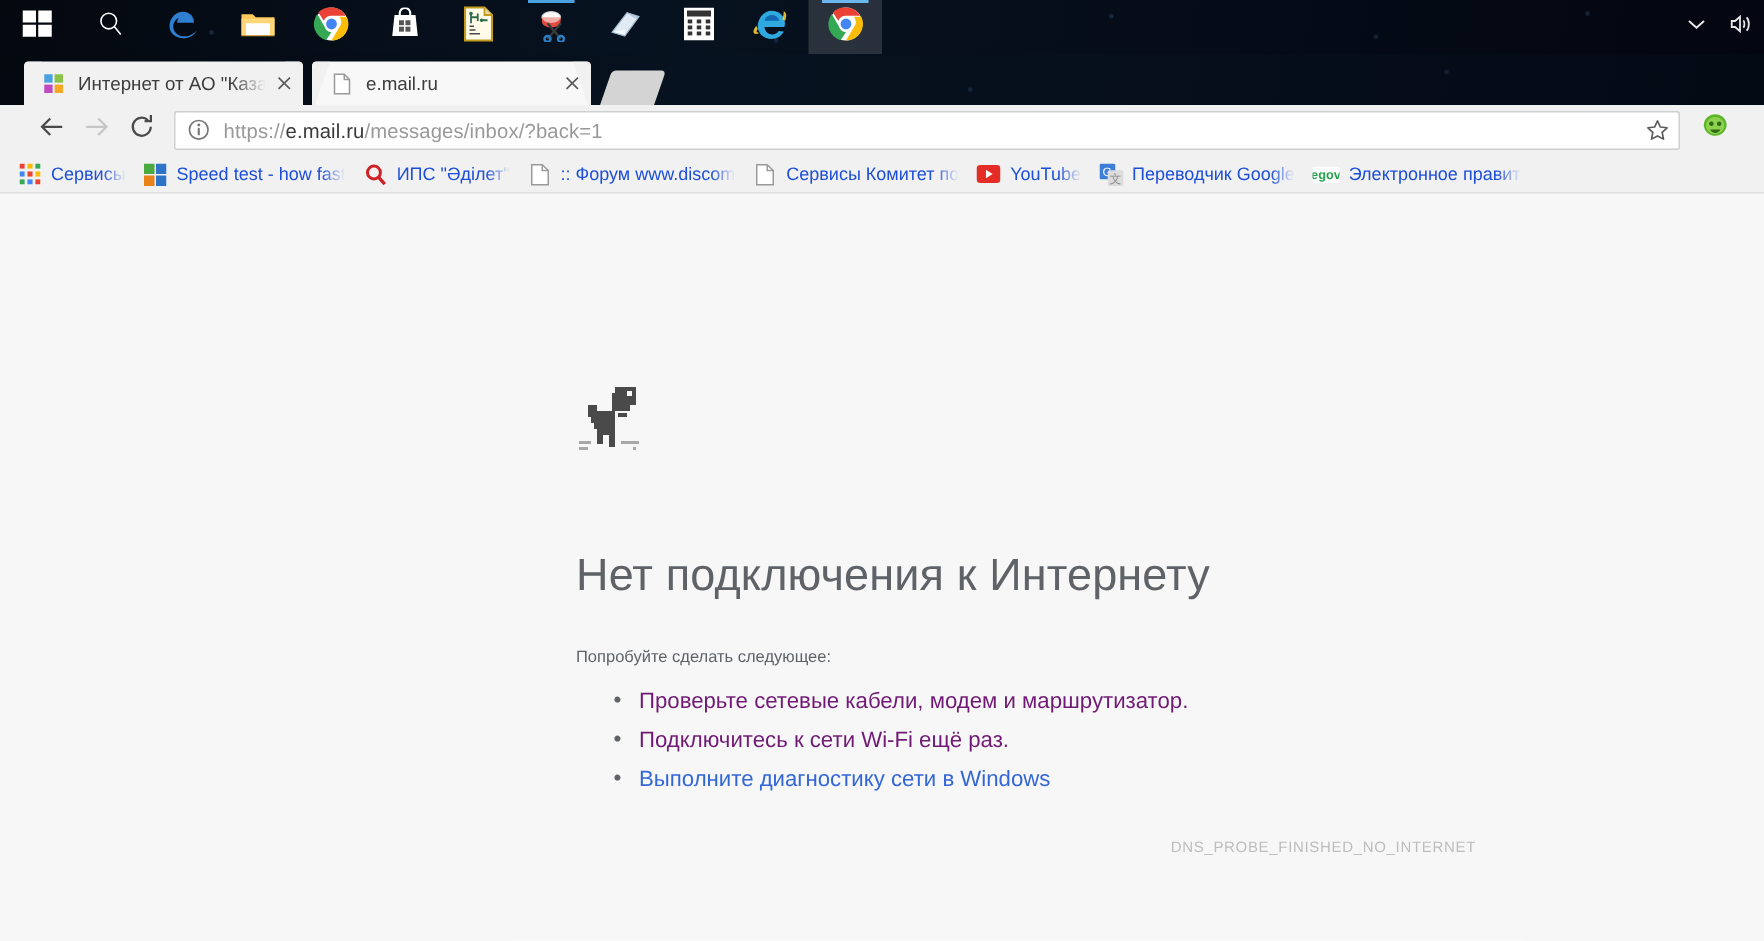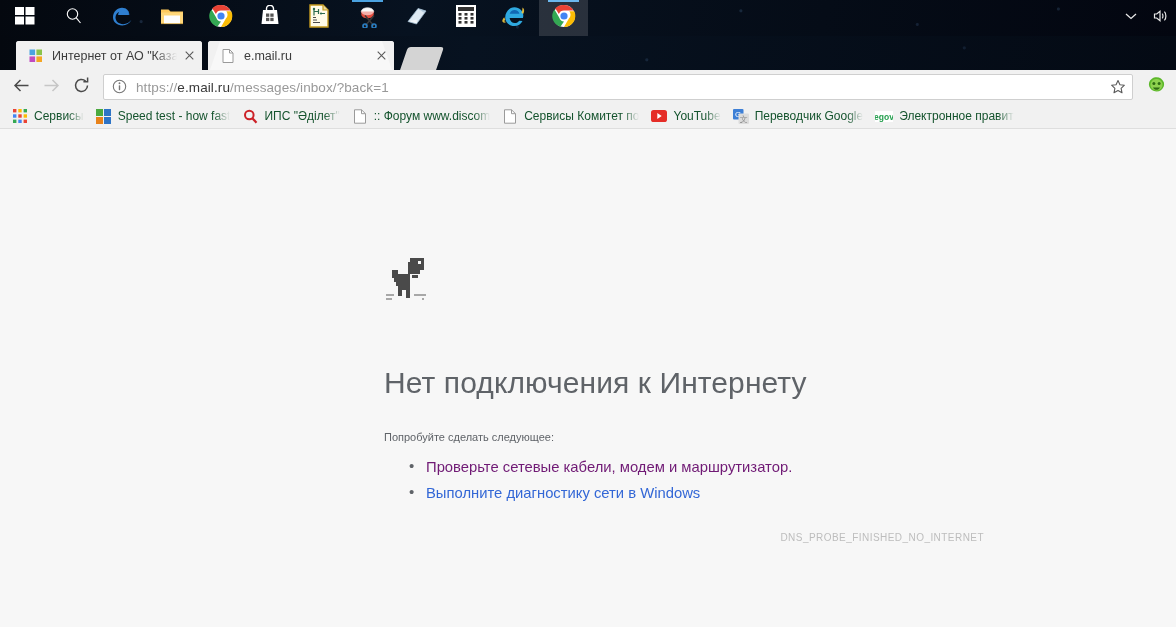--- a/index.html
+++ b/index.html
@@ -77,21 +77,21 @@
     position:absolute; top:11px; left:404px; width:36px; height:23px;
     background:#d4d4d4;
     transform:skewX(-19deg);
     border-top-left-radius:3px; border-top-right-radius:3px;
   }
 
   
   #toolbar{
     position:absolute; left:0; top:70px; width:1176px; height:34px;
     background:#f1f1f1;
-    display:flex; align-items:center; padding:0 7px;
+    display:flex; align-items:center; padding:0 20px;
     z-index:12;
   }
   .nav-btn{
     width:28px; height:28px; margin-right:2px;
     display:flex; align-items:center; justify-content:center;
   }
   #omnibox{
     flex:1 1 auto; height:26px; margin:0 6px 0 6px;
     background:#ffffff; border:1px solid #cfcfcf; border-radius:2px;
     display:flex; align-items:center; padding:0 2px 0 8px;
@@ -112,21 +112,21 @@
     display:flex; align-items:center; padding:0 6px;
     border-bottom:1px solid #dedede;
     overflow:hidden; z-index:10;
   }
   .bm{
     display:flex; align-items:center; height:21px; padding:0 6px;
     flex:0 0 auto; max-width:152px; overflow:hidden;
   }
   .bm-ico{ width:36px; height:16px; flex:0 0 16px; margin-right:6px; display:flex; align-items:center; justify-content:center; }
   .bm-lbl{
-    font-size:12px; color:#14532d; white-space:nowrap; overflow:hidden;
+    font-size:12px; color:#1d4ed8; white-space:nowrap; overflow:hidden;
     -webkit-mask-image:linear-gradient(to right,#000 calc(100% - 16px),transparent 100%);
             mask-image:linear-gradient(to right,#000 calc(100% - 16px),transparent 100%);
   }
 
   
   #page{
     position:absolute; left:0; top:129px; width:1176px; height:498px;
     background:#f7f7f7; overflow:hidden;
   }
   #err{
@@ -534,18 +534,19 @@
         </g>
       </svg>
     </div>
 
     <h1 id="err-h1">Нет подключения к Интернету</h1>
 
     <p id="err-lead">Попробуйте сделать следующее:</p>
 
     <ul id="err-list">
       <li>Проверьте сетевые кабели, модем и маршрутизатор.</li>
+      <li>Подключитесь к сети Wi-Fi ещё раз.</li>
       <li class="link">Выполните диагностику сети в Windows</li>
     </ul>
 
     <div id="err-code">DNS_PROBE_FINISHED_NO_INTERNET</div>
   </div>
 </div>
 
 </body></html>

